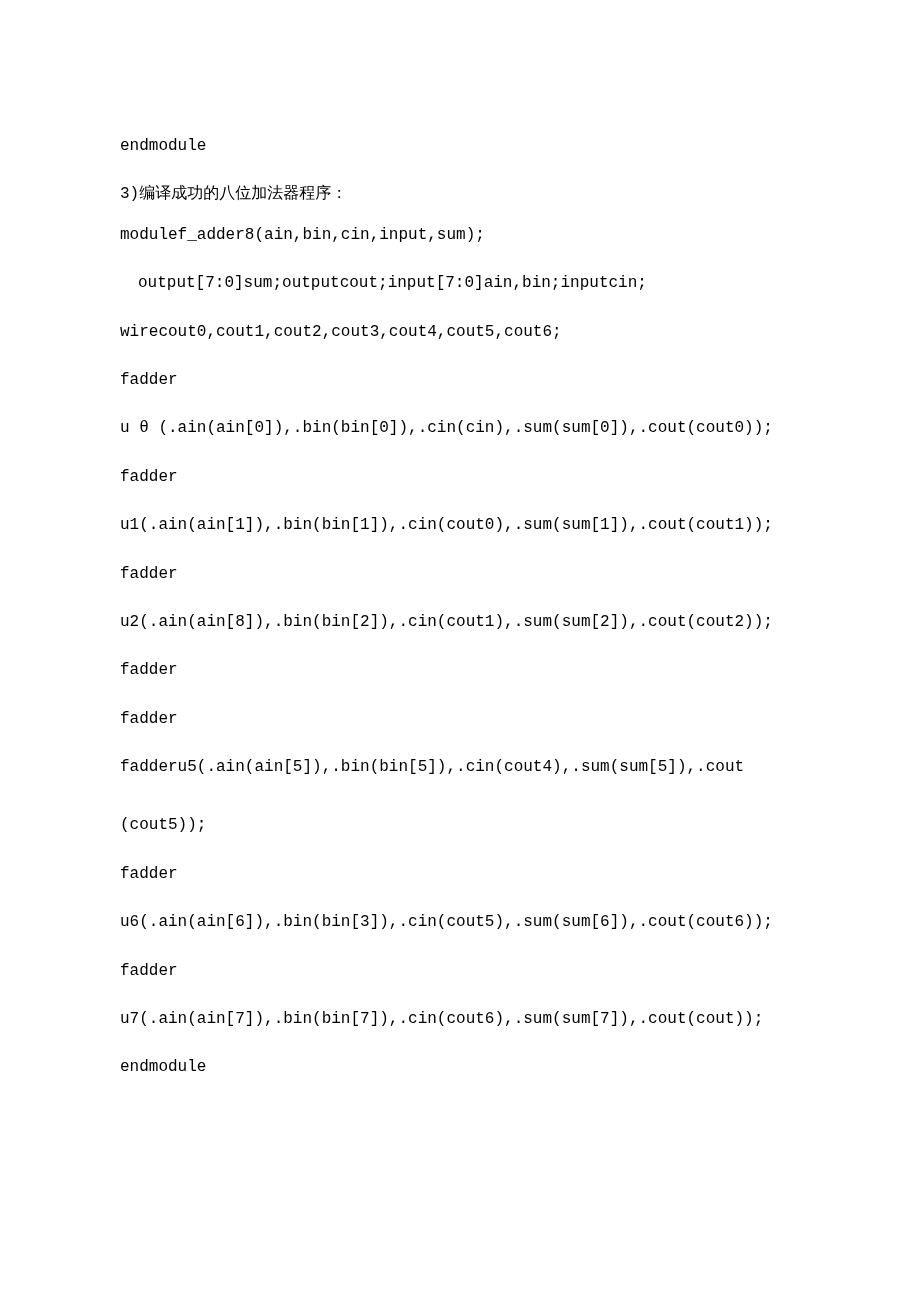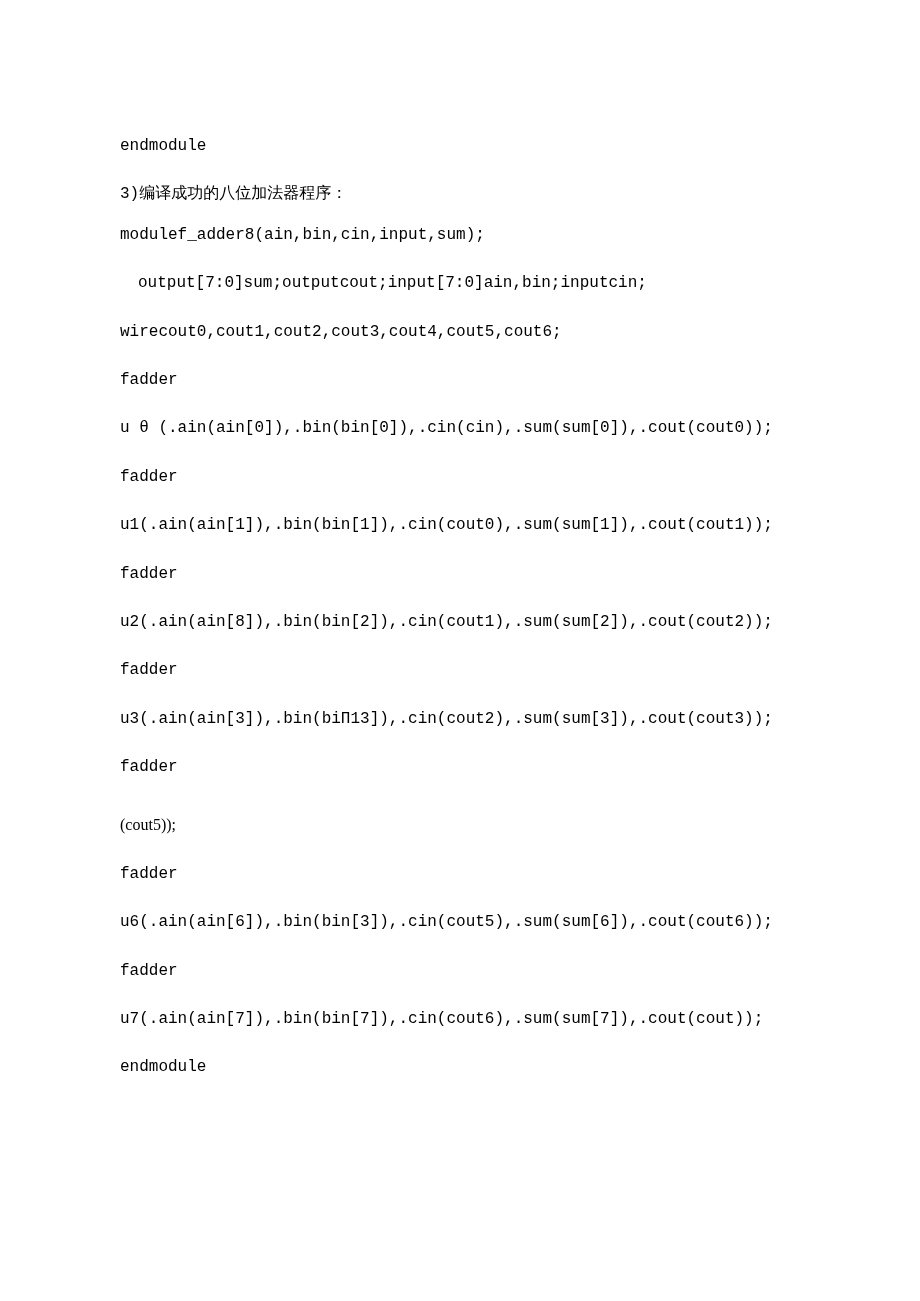--- a/index.html
+++ b/index.html
@@ -21,40 +21,39 @@
     .line-cn {
       margin-bottom: 18px;
       white-space: nowrap;
       font-family: Liberation Mono, monospace;
     }
     .indent1 {
       padding-left: 18px;
     }
     .gap-top {
       margin-top: 36px;
-      font-family: Liberation Serif, serif;
     }
   </style>
 </head>
 <body>
 
 <div id="content">
     <div class="line">endmodule</div>
     <div class="line-cn">3)编译成功的八位加法器程序：</div>
     <div class="line">modulef_adder8(ain,bin,cin,input,sum);</div>
     <div class="line indent1">output[7:0]sum;outputcout;input[7:0]ain,bin;inputcin;</div>
     <div class="line">wirecout0,cout1,cout2,cout3,cout4,cout5,cout6;</div>
     <div class="line">fadder</div>
     <div class="line">u θ (.ain(ain[0]),.bin(bin[0]),.cin(cin),.sum(sum[0]),.cout(cout0));</div>
     <div class="line">fadder</div>
     <div class="line">u1(.ain(ain[1]),.bin(bin[1]),.cin(cout0),.sum(sum[1]),.cout(cout1));</div>
     <div class="line">fadder</div>
     <div class="line">u2(.ain(ain[8]),.bin(bin[2]),.cin(cout1),.sum(sum[2]),.cout(cout2));</div>
     <div class="line">fadder</div>
-    <div class="line">u3(.ain(ain[3]),.bin(biΠ13]),.cin(cout2),.sum(sum[3]),.cout(cout3));</div>
     <div class="line">fadder</div>
+    <div class="line">fadderu5(.ain(ain[5]),.bin(bin[5]),.cin(cout4),.sum(sum[5]),.cout</div>
     <div class="line gap-top">(cout5));</div>
     <div class="line">fadder</div>
     <div class="line">u6(.ain(ain[6]),.bin(bin[3]),.cin(cout5),.sum(sum[6]),.cout(cout6));</div>
     <div class="line">fadder</div>
     <div class="line">u7(.ain(ain[7]),.bin(bin[7]),.cin(cout6),.sum(sum[7]),.cout(cout));</div>
     <div class="line">endmodule</div>
   </div>
 
 </body></html>

